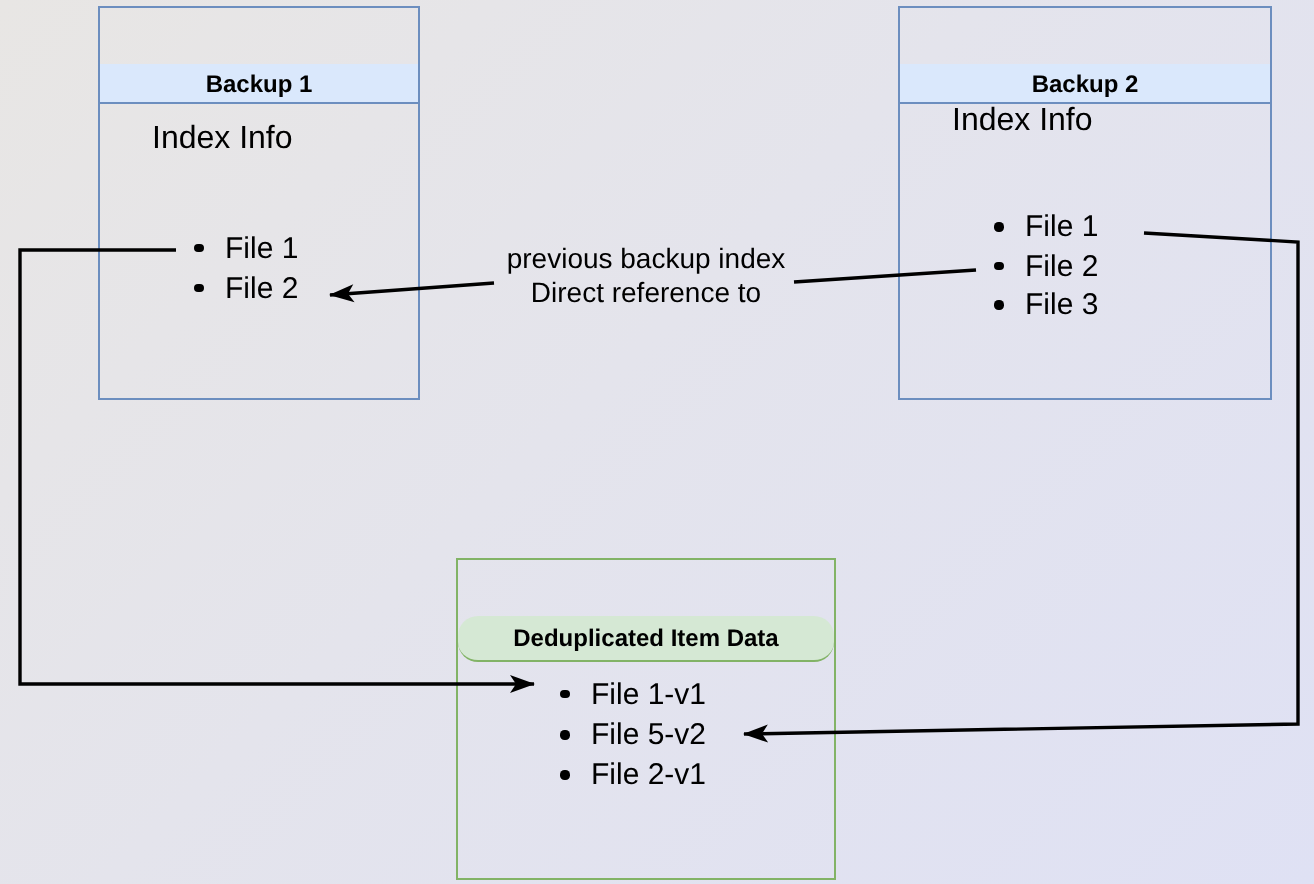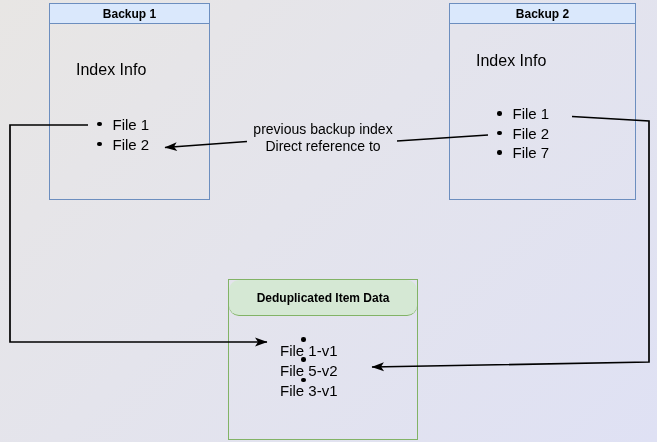--- a/index.html
+++ b/index.html
@@ -32,23 +32,24 @@
   .box-header {
     box-sizing: border-box;
     height: 20px;
     display: flex;
     align-items: center;
     justify-content: center;
     font-size: 12px;
     font-weight: bold;
     background: var(--blue-fill);
     border-bottom: 1.5px solid var(--blue-border);
+    margin-top: 28px;
   }
   .box-dedup .box-header {
-    height: 36px;
+    height: 23px;
     background: var(--green-fill);
     border-bottom-color: var(--green-border);
     border-radius: 10px;
   }
 
   .info-label {
     position: absolute;
     font-size: 16px;
     line-height: 17px;
     white-space: nowrap;
@@ -62,21 +63,21 @@
   .box-dedup   .file-list { left: 51px; top: 57px;  }
 
   .li {
     display: flex;
     align-items: center;
     height: 20px;
     font-size: 15px;
     white-space: nowrap;
   }
   .box-backup2 .li { height: 19.4px; }
-  .box-dedup   .li { height: 20.3px; flex-direction: column; }
+  .box-dedup   .li { height: 20.3px; }
   .dot {
     width: 4.5px;
     height: 4.5px;
     border-radius: 50%;
     background: #000;
     margin-right: 11px;
     flex: 0 0 auto;
   }
 
   .edge-label {
@@ -136,41 +137,41 @@
         <div class="li">
           <span class="dot"></span>
           <span>File 1</span>
         </div>
         <div class="li">
           <span class="dot"></span>
           <span>File 2</span>
         </div>
         <div class="li">
           <span class="dot"></span>
-          <span>File 7</span>
+          <span>File 3</span>
         </div>
       </div>
   </div>
 
   <div class="box box-dedup">
     <div class="box-header">
       <span>Deduplicated Item Data</span>
     </div>
     <div class="file-list">
         <div class="li">
           <span class="dot"></span>
           <span>File 1-v1</span>
         </div>
         <div class="li">
           <span class="dot"></span>
           <span>File 5-v2</span>
         </div>
         <div class="li">
           <span class="dot"></span>
-          <span>File 3-v1</span>
+          <span>File 2-v1</span>
         </div>
       </div>
   </div>
 
   <div class="edge-label">
     <div>previous backup index</div>
     <div>Direct reference to</div>
   </div>
 
   <svg class="overlay" viewBox="0 0 657 442" aria-hidden="true">

